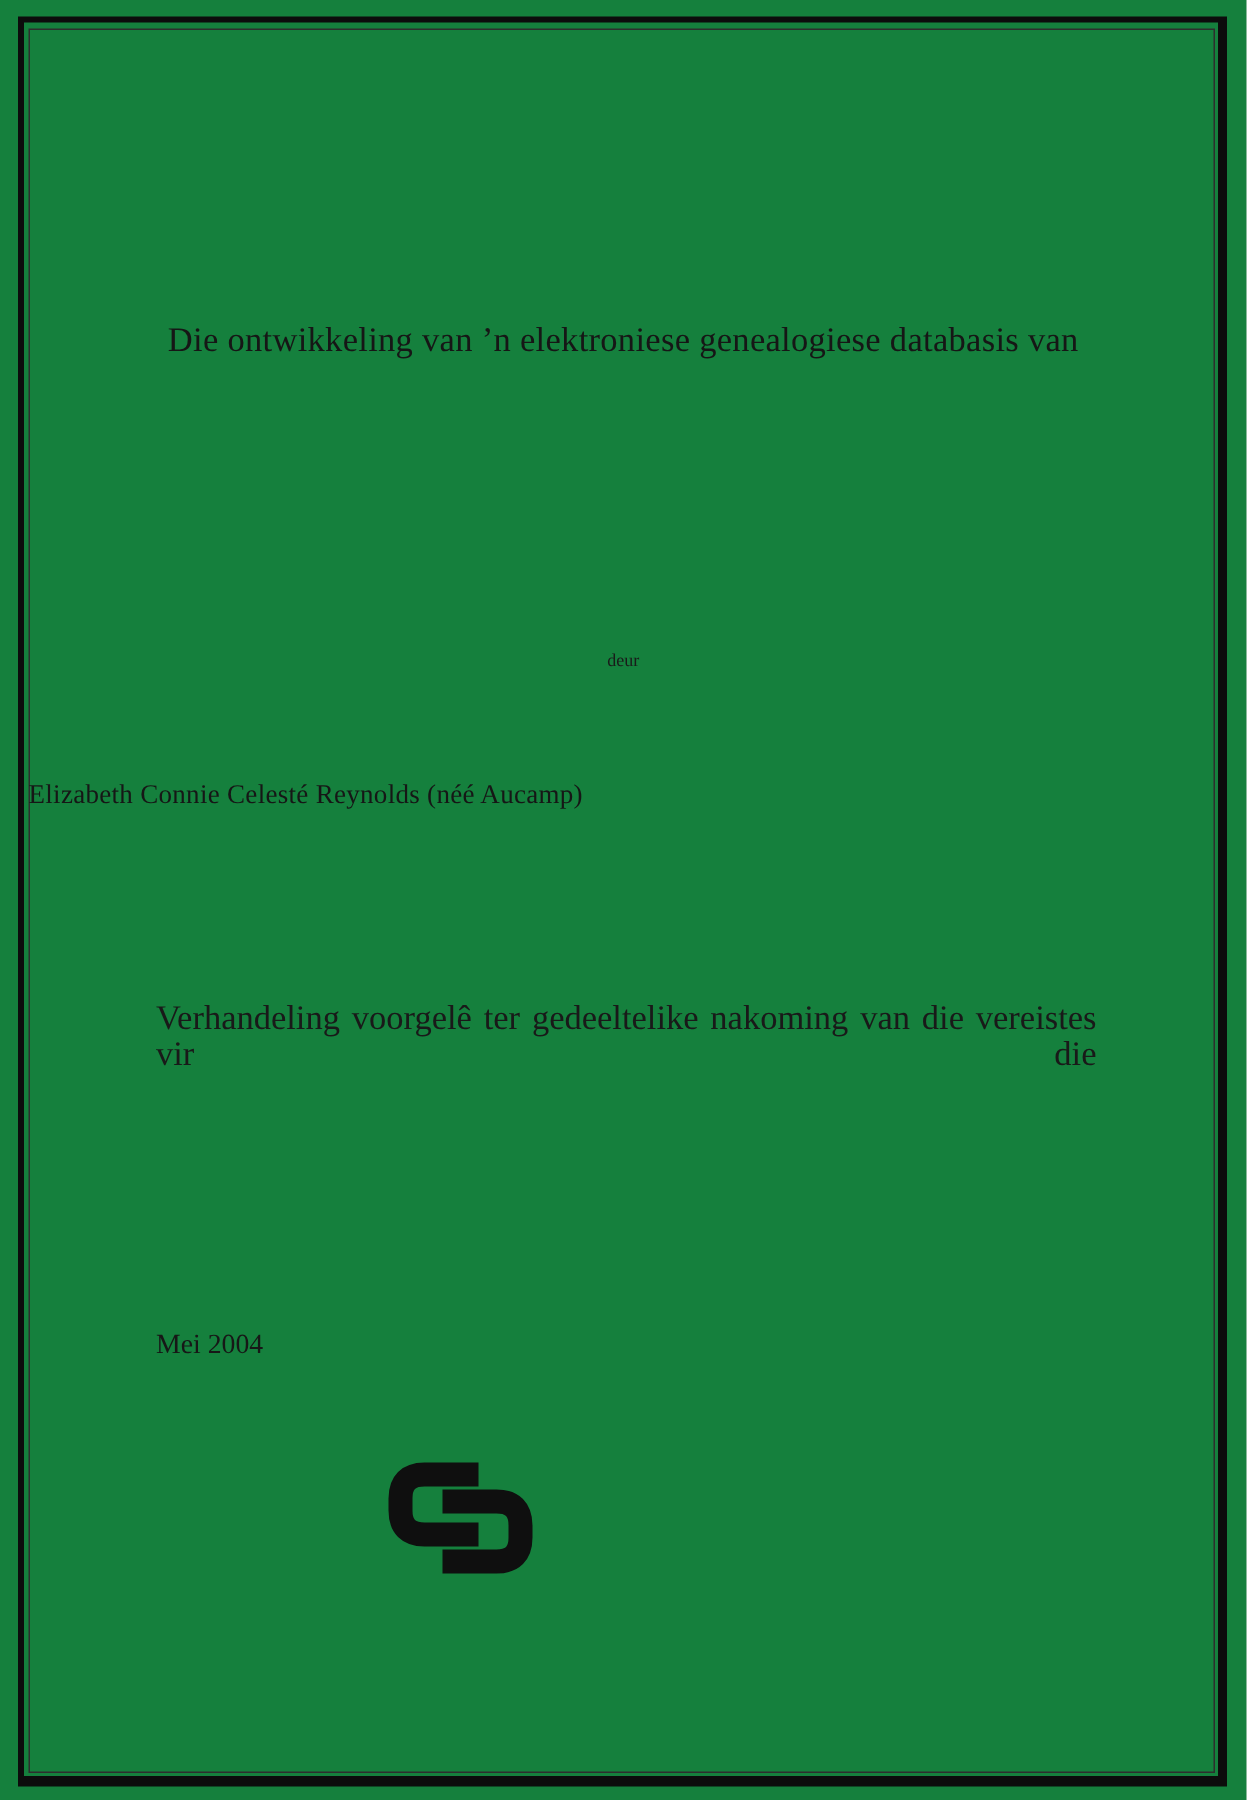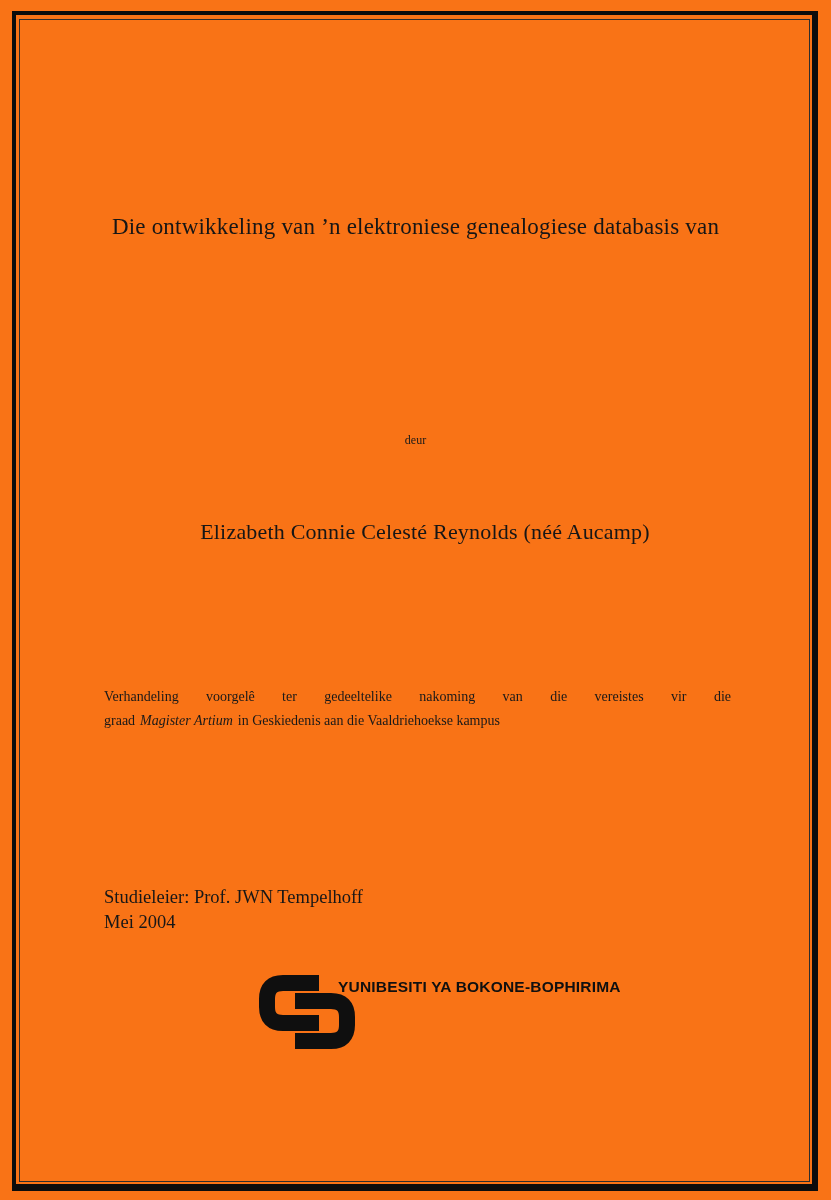--- a/index.html
+++ b/index.html
@@ -1,21 +1,21 @@
 <!DOCTYPE html>
 <html><head>
 <meta charset="utf-8">
 <style>
   html, body { margin: 0; padding: 0; background: #e8e8e8; }
   .page {
     position: relative;
     width: 831px;
     height: 1200px;
     margin: 0 auto;
-    background: #f97316;
+    background: #15803d;
     color: #141414;
     font-family: "Liberation Serif", serif;
     overflow: hidden;
   }
   .frame-outer {
     position: absolute;
     top: 11px; left: 12px; right: 13px; bottom: 9px;
     border-style: solid;
     border-color: #0c0c0c;
     border-width: 4px 6px 7px 4px;
@@ -39,31 +39,31 @@
   .byline {
     position: absolute;
     top: 433px; left: 0; right: 0;
     text-align: center;
     font-size: 12px;
     color: #1a1a1a;
   }
   .author-line {
     position: absolute;
     top: 519px; left: 0; right: 0;
-    text-align: center;
-    font-size: 22px;
+    text-align: left;
+    font-size: 18px;
     letter-spacing: 0.2px;
     color: #161616;
     padding-left: 19px;
   }
   .submission-block {
     position: absolute;
-    top: 685px; left: 104px;
+    top: 667px; left: 104px;
     width: 627px;
-    font-size: 14px;
+    font-size: 23px;
     line-height: 23.5px;
     color: #191919;
   }
   .submission-line-justified {
     text-align: justify;
     text-align-last: justify;
   }
   .italic-seg { font-style: italic; margin: 0 5px 0 5px; }
   .supervisor-block {
     position: absolute;
@@ -102,30 +102,27 @@
   <div class="title-block">
     <div>Die ontwikkeling van ’n elektroniese genealogiese databasis van</div>
   </div>
 
   <div class="byline">deur</div>
 
   <div class="author-line">Elizabeth Connie Celesté Reynolds (néé Aucamp)</div>
 
   <div class="submission-block">
     <div class="submission-line-justified">Verhandeling voorgelê ter gedeeltelike nakoming van die vereistes vir die</div>
-    <div><span>graad</span><span class="italic-seg">Magister Artium</span><span>in Geskiedenis aan die Vaaldriehoekse kampus</span></div>
   </div>
 
   <div class="supervisor-block">
-    <div>Studieleier: Prof. JWN Tempelhoff</div>
     <div>Mei 2004</div>
   </div>
 
   <svg class="logo-mark" viewBox="0 0 100 82" xmlns="http://www.w3.org/2000/svg" aria-hidden="true">
     <path d="M 62 12 L 26 12 Q 10 12 10 28 L 10 36 Q 10 52 26 52 L 62 52" fill="none" stroke="#0f0f0f" stroke-width="16" stroke-linejoin="round"></path>
     <path d="M 38 30 L 74 30 Q 90 30 90 46 L 90 54 Q 90 70 74 70 L 38 70" fill="none" stroke="#0f0f0f" stroke-width="16" stroke-linejoin="round"></path>
   </svg>
 
   <div class="logo-text">
-    <div>YUNIBESITI YA BOKONE-BOPHIRIMA</div>
   </div>
 
 </div>
 
 </body></html>

